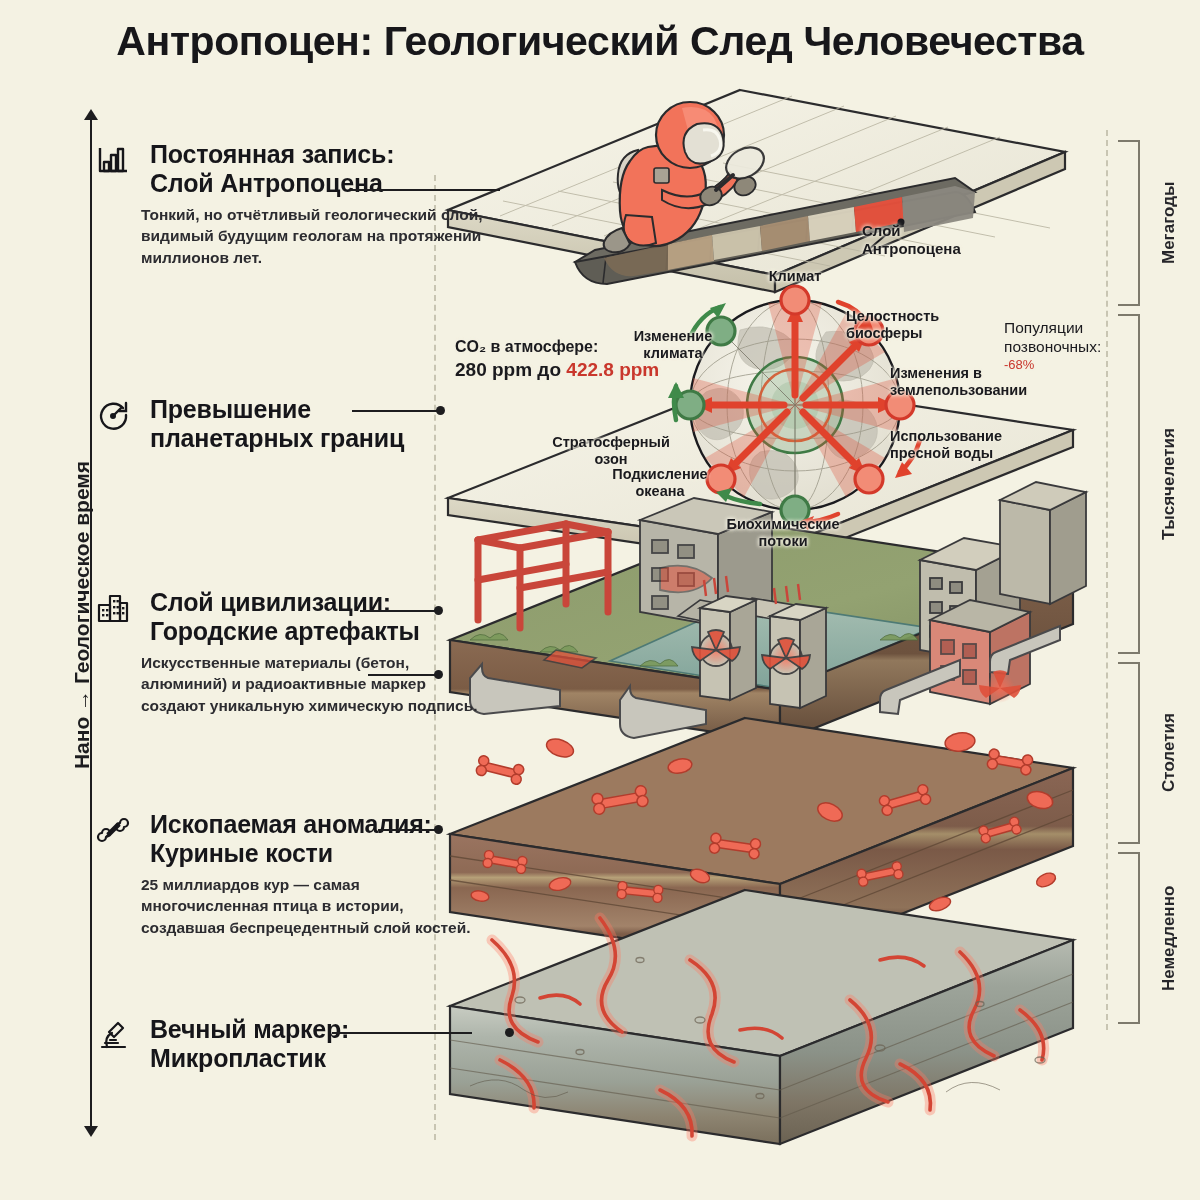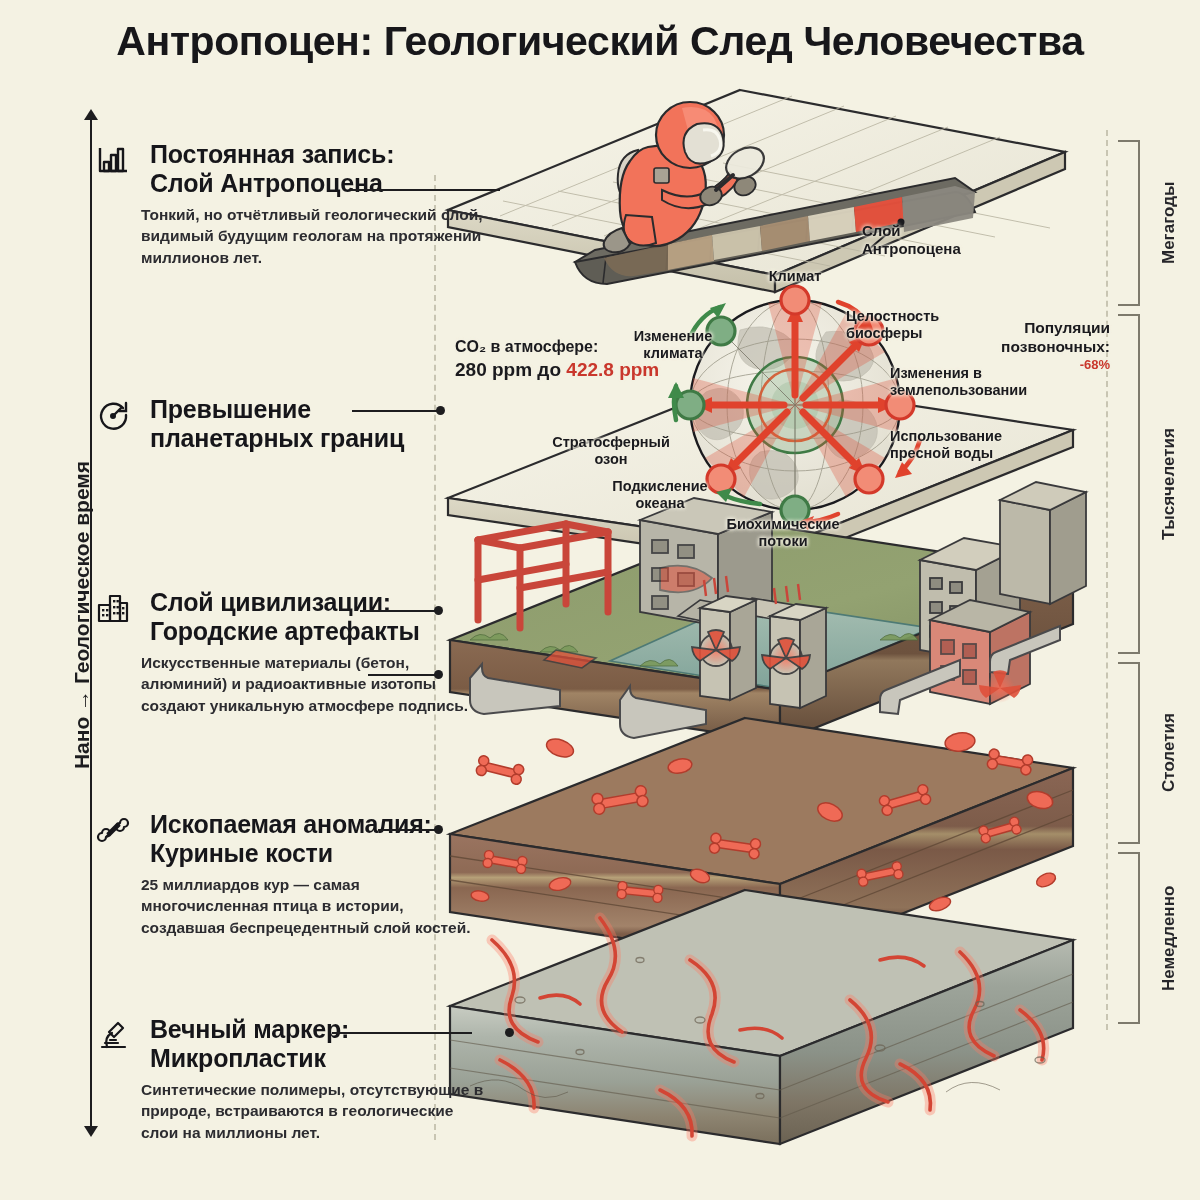--- a/index.html
+++ b/index.html
@@ -101,23 +101,24 @@
   }
   .stat-block {
     position: absolute;
     font-size: 17.5px; font-weight: 700; color: #1a1a1e; line-height: 1.3;
     text-shadow: 0 0 4px #f2efe0, 0 0 4px #f2efe0;
   }
   .stat-red { color: #c9372c; }
   .stat-block .l1 { font-size: 16px; }
   .stat-block .l2 { font-size: 19px; }
   .vert-stat {
-    position: absolute; text-align: right;
-    font-size: 15.5px; font-weight: 700; color: #1a1a1e; line-height: 1.25;
+    position: absolute; text-align: left;
+    font-size: 15.5px; font-weight: 400; color: #1a1a1e; line-height: 1.25;
     text-shadow: 0 0 4px #f2efe0, 0 0 4px #f2efe0;
+    margin-left: 14px;
   }
   .vert-stat .big { font-size: 13px; color: #c9372c; }
   .core-label {
     position: absolute; font-size: 15px; font-weight: 700;
     color: #1a1a1e; line-height: 1.2;
     text-shadow: 0 0 4px #f2efe0, 0 0 4px #f2efe0;
   }
 </style>
 </head>
 <body>
@@ -743,21 +744,21 @@
           <rect x="26" y="16" width="2.4" height="2.4"></rect>
               <rect x="26" y="21" width="2.4" height="2.4"></rect>
             </g>
           </svg>
       </span>
       <span class="callout-title">
         <span>Слой цивилизации:</span><br>
         <span>Городские артефакты</span>
       </span>
     </div>
-    <div class="callout-body">Искусственные материалы (бетон, алюминий) и радиоактивные изотопы создают уникальную атмосфере подпись.</div>
+    <div class="callout-body">Искусственные материалы (бетон, алюминий) и радиоактивные маркер создают уникальную химическую подпись.</div>
   </div>
   <div class="connector" style="left:360px; top:610px; width:78px;"></div>
   <div class="conn-dot" style="left:434px; top:606px;"></div>
   <div class="connector" style="left:368px; top:674px; width:70px;"></div>
   <div class="conn-dot" style="left:434px; top:670px;"></div>
 
   <div class="callout" style="left:96px; top:810px;">
     <div class="callout-head">
       <span class="callout-icon">
         <svg viewBox="0 0 34 34">
@@ -791,21 +792,20 @@
           <path d="M14,22 L20,22"></path>
               <path d="M9,25 L22,25"></path>
             </g>
           </svg>
       </span>
       <span class="callout-title">
         <span>Вечный маркер:</span><br>
         <span>Микропластик</span>
       </span>
     </div>
-    <div class="callout-body">Синтетические полимеры, отсутствующие в природе, встраиваются в геологические слои на миллионы лет.</div>
   </div>
   <div class="connector" style="left:332px; top:1032px; width:140px;"></div>
   <div class="conn-dot" style="left:505px; top:1028px;"></div>
 
   <div class="core-label" style="left:862px; top:222px;">
     <span>Слой</span><br>
     <span>Антропоцена</span>
   </div>
 
   <div class="stat-block" style="left:455px; top:337px;">
@@ -833,21 +833,21 @@
     <span>землепользовании</span>
   </div>
   <div class="illo-label" style="left:890px; top:428px; width:130px; text-align:left;">
     <span>Использование</span><br>
     <span>пресной воды</span>
   </div>
   <div class="illo-label" style="left:718px; top:516px; width:130px;">
     <span>Биохимические</span><br>
     <span>потоки</span>
   </div>
-  <div class="illo-label" style="left:602px; top:478px; width:116px;">
+  <div class="illo-label" style="left:602px; top:466px; width:116px;">
     <span>Подкисление</span><br>
     <span>океана</span>
   </div>
   <div class="illo-label" style="left:548px; top:434px; width:126px;">
     <span>Стратосферный</span><br>
     <span>озон</span>
   </div>
   <div class="illo-label" style="left:620px; top:328px; width:106px;">
     <span>Изменение</span><br>
     <span>климата</span>

